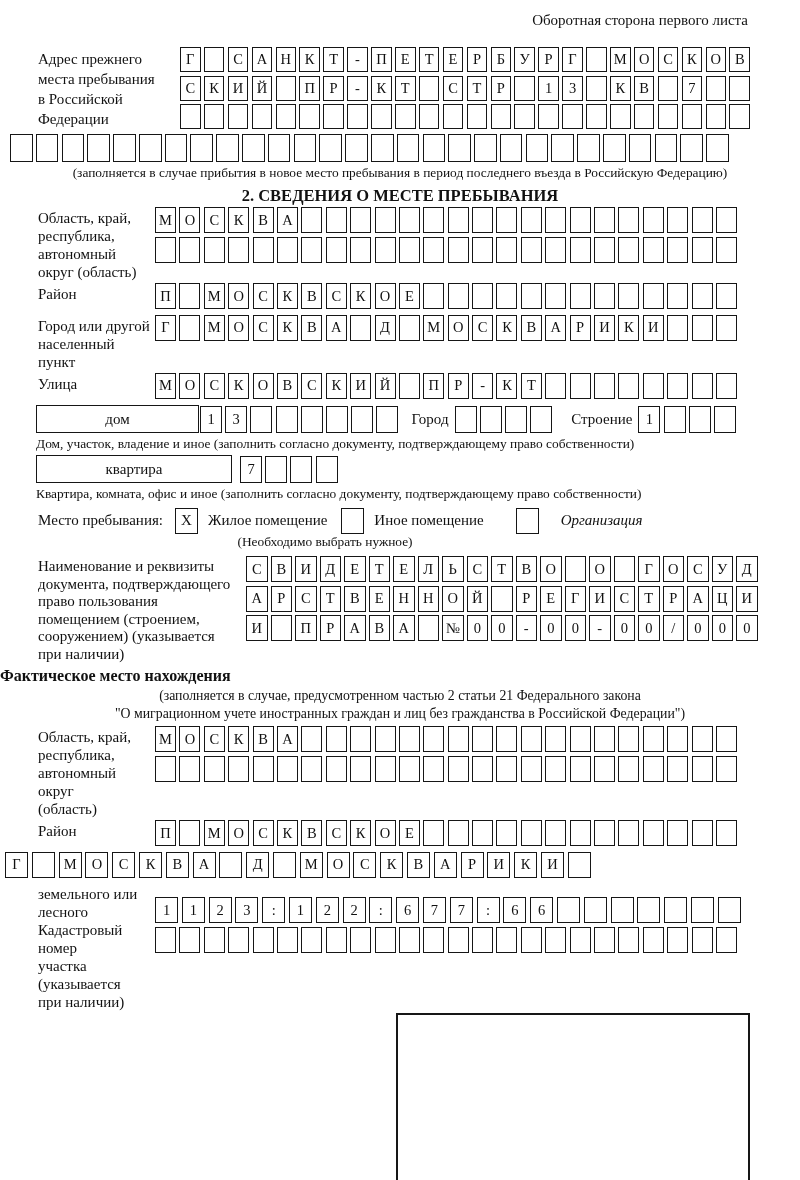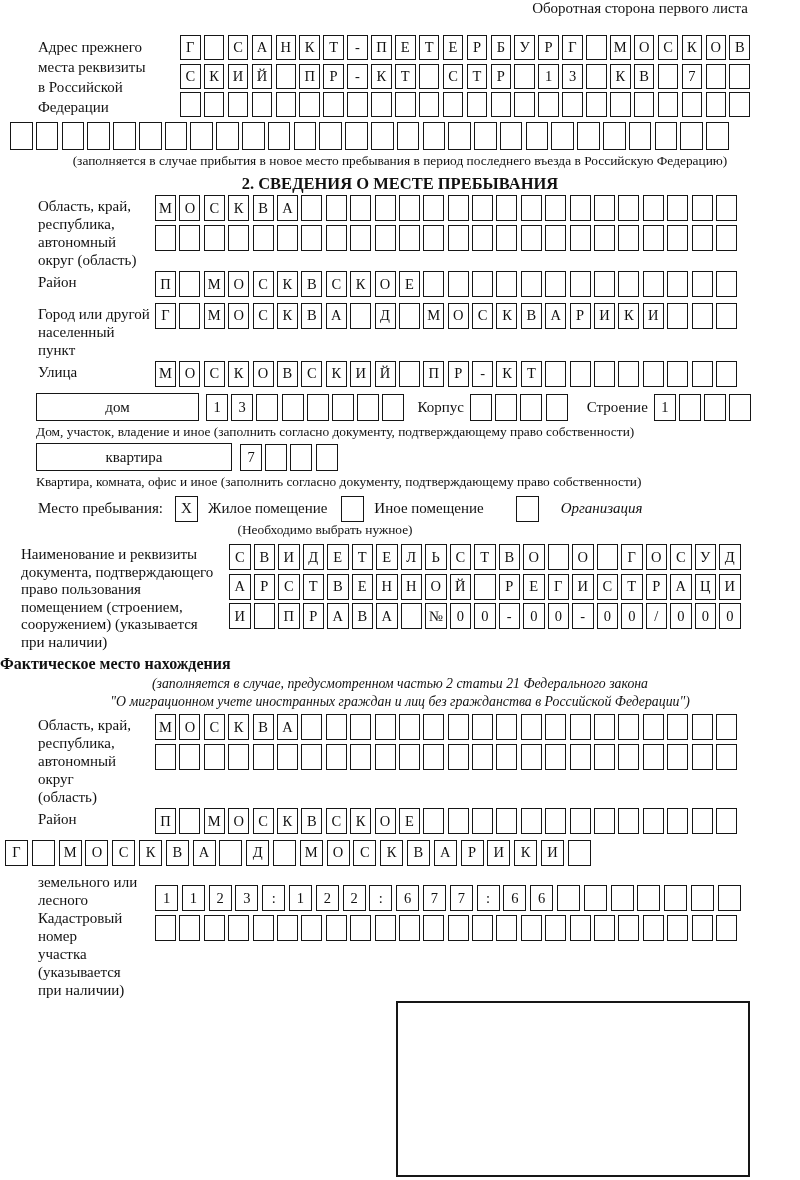--- a/index.html
+++ b/index.html
@@ -1,21 +1,21 @@
 <!DOCTYPE html>
 <html><head>
 <meta charset="utf-8">
 <style>
   html,body{margin:0;padding:0;}
   body{
     width:800px;height:1180px;background:#ffffff;color:#111;
     font-family:"Liberation Serif","DejaVu Serif",serif;
     font-size:15px;overflow:hidden;
   }
-  .page{position:relative;width:800px;height:832px;box-sizing:border-box;}
+  .page{position:relative;width:800px;height:832px;padding-top:12px;box-sizing:border-box;}
 
   .hdr-note{text-align:right;padding-right:52px;font-size:15px;height:18px;}
 
   
   .cb{
     display:inline-flex;align-items:center;justify-content:center;
     box-sizing:border-box;border:1.6px solid #161616;
     width:21px;height:25px;margin-right:3.4px;
     font-size:14.5px;line-height:1;flex-shrink:0;
   }
@@ -42,57 +42,57 @@
 
   .sec-title{text-align:center;font-weight:bold;font-size:16.5px;margin-top:5px;height:21px;}
 
   
   .inline-row{display:flex;align-items:center;margin-left:36px;margin-top:3px;margin-bottom:3px;}
   .widebox{
     box-sizing:border-box;border:1.7px solid #161616;height:28px;
     display:inline-flex;align-items:center;justify-content:center;
     font-size:15px;flex-shrink:0;
   }
-  .wb-house{width:163px;margin-right:7px;}
+  .wb-house{width:163px;margin-right:1px;}
   .wb-apt{width:196px;margin-right:8px;}
   .inline-lbl{padding:0 6px 0 10px;}
 
   
   .stay-row{display:flex;align-items:center;margin-left:38px;margin-top:5px;height:27px;}
   .chk{
     box-sizing:border-box;border:1.6px solid #161616;width:23px;height:26px;
     display:inline-flex;align-items:center;justify-content:center;
     font-size:15px;flex-shrink:0;
   }
   .stay-row .opt-lbl{padding:0 14px 0 10px;}
   .stay-note{font-size:13.4px;margin-left:125px;width:400px;text-align:center;height:16px;line-height:16px;}
 
-  .doc-block{display:flex;margin-left:21px;margin-top:6px;}
+  .doc-block{display:flex;margin-left:38px;margin-top:6px;}
   .doc-block .lbl{width:208px;line-height:17.5px;}
 
   .fact-title{text-align:left;font-weight:bold;font-size:16px;margin-top:4px;height:20px;}
-  .fact-note{text-align:center;font-size:13.8px;line-height:17.5px;font-style:italic;}
+  .fact-note{text-align:center;font-size:13.8px;line-height:17.5px;}
 
   .stamp-box{
     box-sizing:border-box;border:2px solid #161616;
     width:354px;height:176px;margin-left:396px;margin-top:2px;
     background:#fff;
   }
 </style>
 </head>
 <body>
 
 <div class="page">
 
   <div class="hdr-note">Оборотная сторона первого листа</div>
 
   <div class="prev-block">
     <div class="lbl">
       <span class="lbl-line">Адрес прежнего</span>
-      <span class="lbl-line">места реквизиты</span>
+      <span class="lbl-line">места пребывания</span>
       <span class="lbl-line">в Российской</span>
       <span class="lbl-line">Федерации</span>
     </div>
     <div class="rows">
       <div class="boxrow r-addr">
           <span class="cb">Г</span>
           <span class="cb"></span>
           <span class="cb">С</span>
           <span class="cb">А</span>
           <span class="cb">Н</span>
@@ -371,21 +371,21 @@
     <div class="boxrow r-sm" style="margin-bottom:0;">
         <span class="cb">1</span>
         <span class="cb">3</span>
         <span class="cb"></span>
         <span class="cb"></span>
         <span class="cb"></span>
         <span class="cb"></span>
         <span class="cb"></span>
         <span class="cb"></span>
       </div>
-    <span class="inline-lbl">Корпус</span>
+    <span class="inline-lbl">Город</span>
     <div class="boxrow r-sm" style="margin-bottom:0;">
         <span class="cb"></span>
         <span class="cb"></span>
         <span class="cb"></span>
         <span class="cb"></span>
       </div>
     <span class="inline-lbl" style="padding-left:16px;">Строение</span>
     <div class="boxrow r-sm" style="margin-bottom:0;">
         <span class="cb">1</span>
         <span class="cb"></span>

